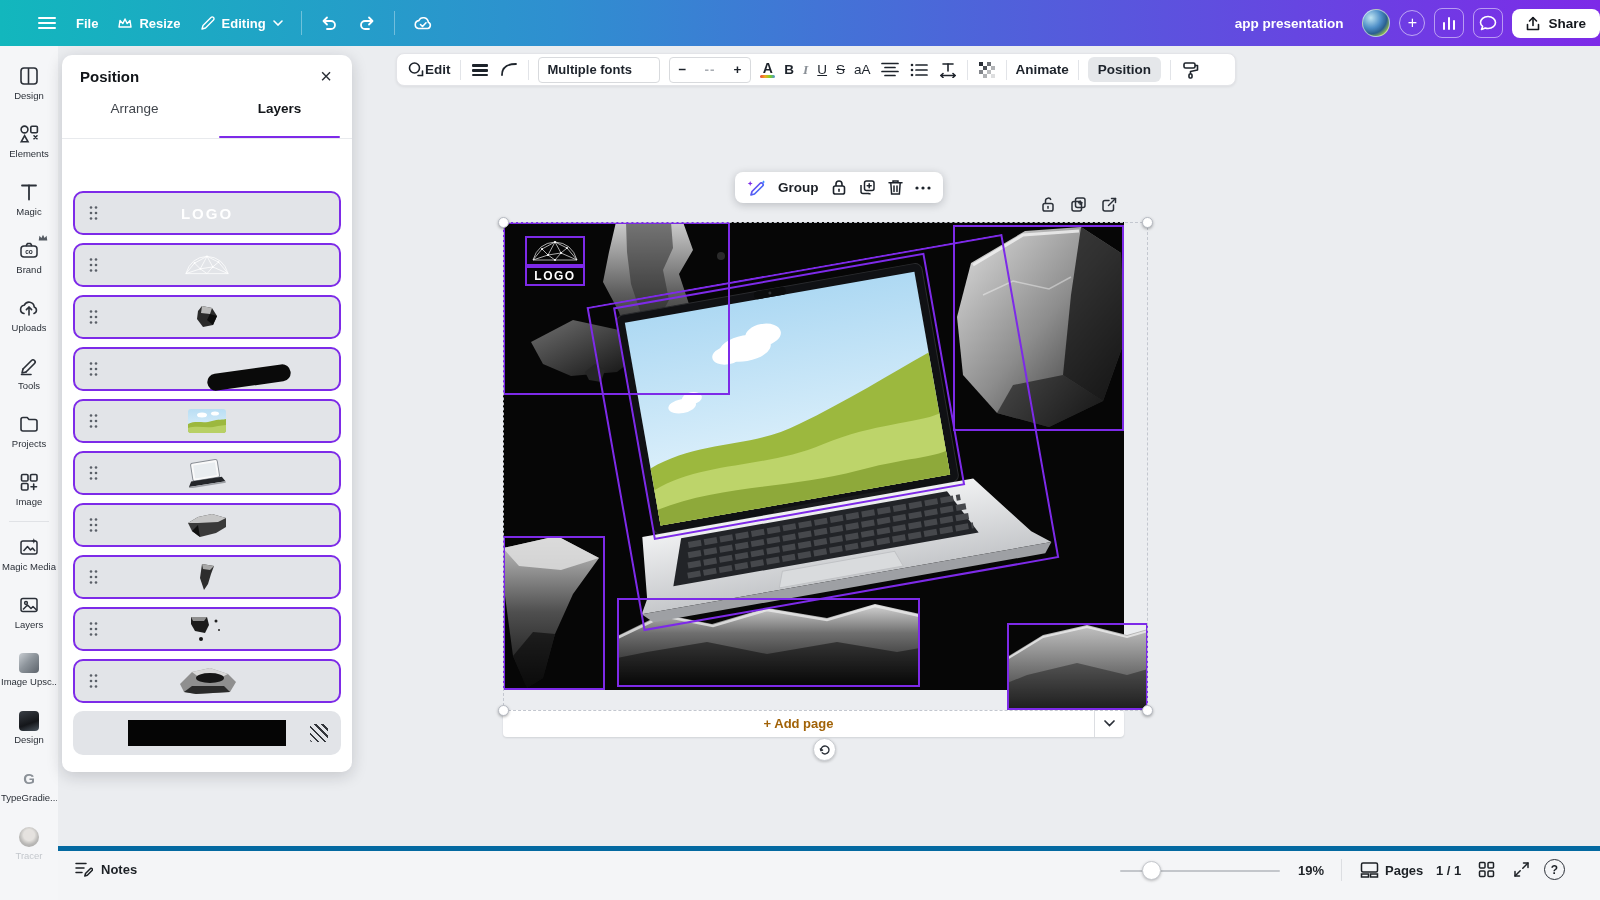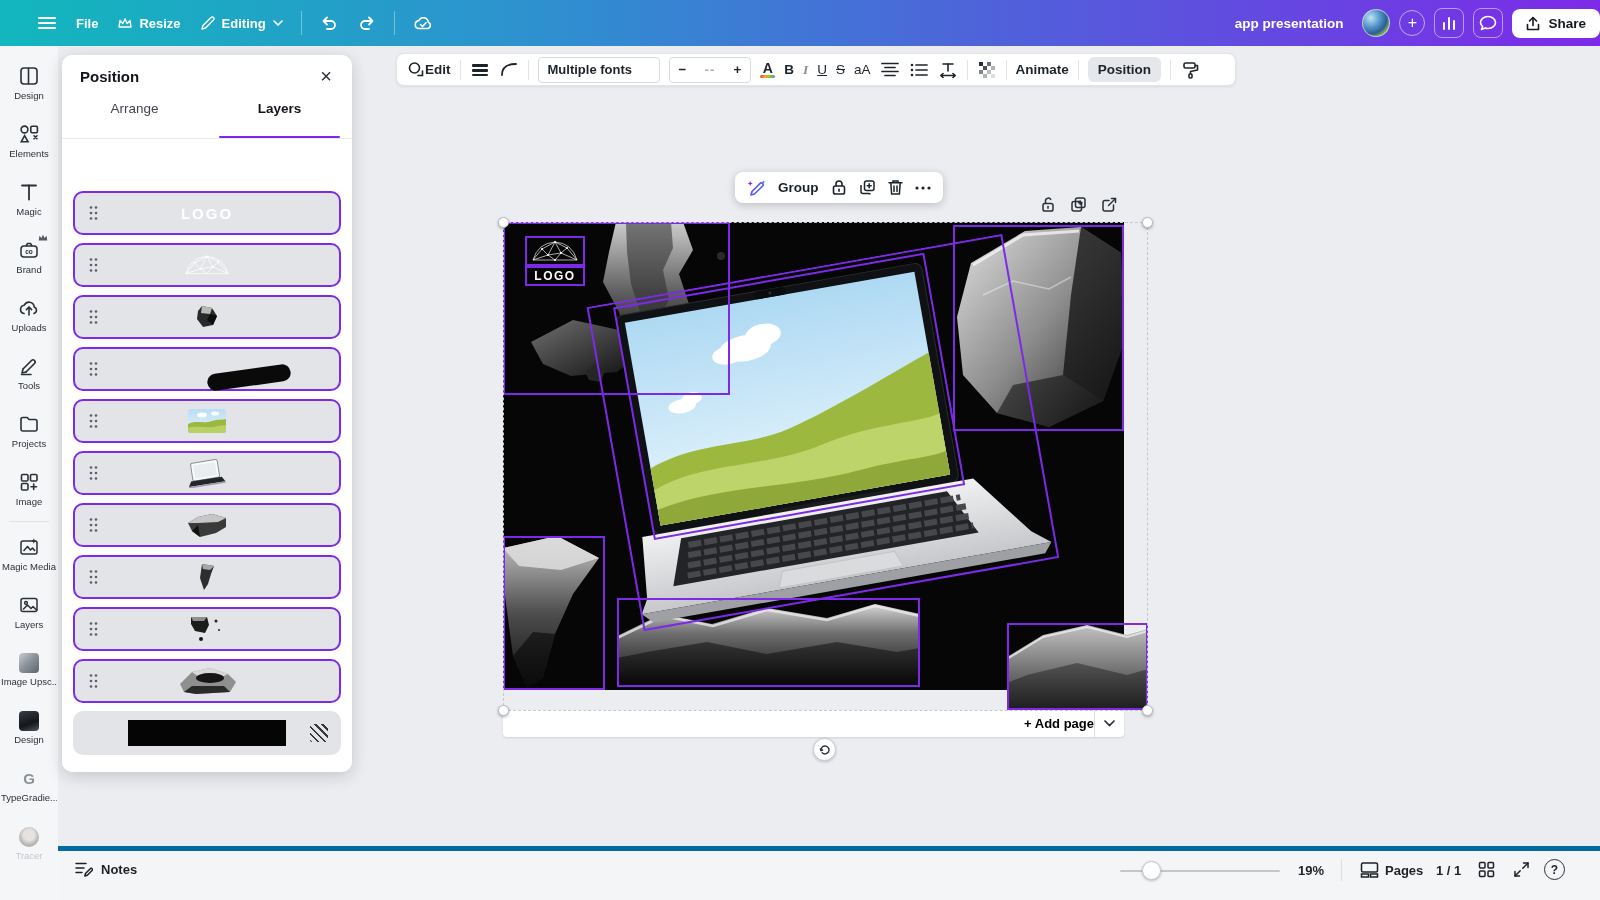--- a/index.html
+++ b/index.html
@@ -56,21 +56,21 @@
 
 .page{position:absolute;left:503px;top:222px;width:621px;height:468px;background:#060606;overflow:hidden;z-index:10}
 .prect{position:absolute;border:2px solid #7d2ae8;z-index:30;cursor:pointer}
 .logo-box{position:absolute;left:22px;top:14px;width:60px;height:30px;border:2px solid #7d2ae8;display:flex;align-items:center;justify-content:center;z-index:31;cursor:pointer}
 .logo-text-box{position:absolute;left:22px;top:44px;width:60px;height:20px;border:2px solid #7d2ae8;display:flex;align-items:center;justify-content:center;z-index:31;cursor:pointer}
 .logo-word{color:#fff;font-size:12px;font-weight:800;letter-spacing:1.5px}
 .laptop-wrap{position:absolute;left:108px;top:46px;width:424px;height:330px;transform:rotate(-10deg);z-index:20;cursor:pointer}
 .marquee{position:absolute;left:503px;top:222px;width:645px;height:489px;border:1.5px dashed #c3c7cf;z-index:35;pointer-events:none}
 .handle{position:absolute;width:11px;height:11px;border-radius:50%;background:#fff;border:1px solid #b6bac2;box-shadow:0 1px 3px rgba(0,0,0,.3);z-index:36;cursor:pointer}
 .addpage{position:absolute;left:503px;top:710px;width:621px;height:27px;background:#fff;border-radius:4px;box-shadow:0 1px 2px rgba(20,24,31,.12);display:flex;align-items:center;z-index:34;cursor:pointer}
-.addpage .ap-label{flex:1;text-align:right;font-size:13px;font-weight:700;color:#000000}
+.addpage .ap-label{flex:1;text-align:center;font-size:13px;font-weight:700;color:#a16207}
 .ap-chev{width:30px;height:100%;border-left:1px solid #dcdee2;display:flex;align-items:center;justify-content:center;cursor:pointer}
 .rotate-handle{position:absolute;left:813px;top:738px;width:23px;height:23px;border-radius:50%;background:#fff;border:1px solid #c9ccd1;box-shadow:0 1px 3px rgba(0,0,0,.2);display:flex;align-items:center;justify-content:center;z-index:34;cursor:pointer}
 
 
 .panel{position:absolute;left:62px;top:55px;width:290px;height:717px;background:#fff;border-radius:10px;box-shadow:0 4px 16px rgba(20,24,31,.18);z-index:55}
 .p-title{position:absolute;left:18px;top:13px;font-size:15px;font-weight:700;color:#121519}
 .p-close{position:absolute;right:14px;top:8px;font-size:20px;color:#2a2f36;cursor:pointer;padding:2px 6px}
 .p-tabs{position:absolute;left:0;top:46px;width:100%;height:28px;display:flex}
 .p-tab{flex:1;text-align:center;font-size:13.5px;cursor:pointer;position:relative;color:#40454c}
 .p-tab.active{font-weight:700;color:#121519}

